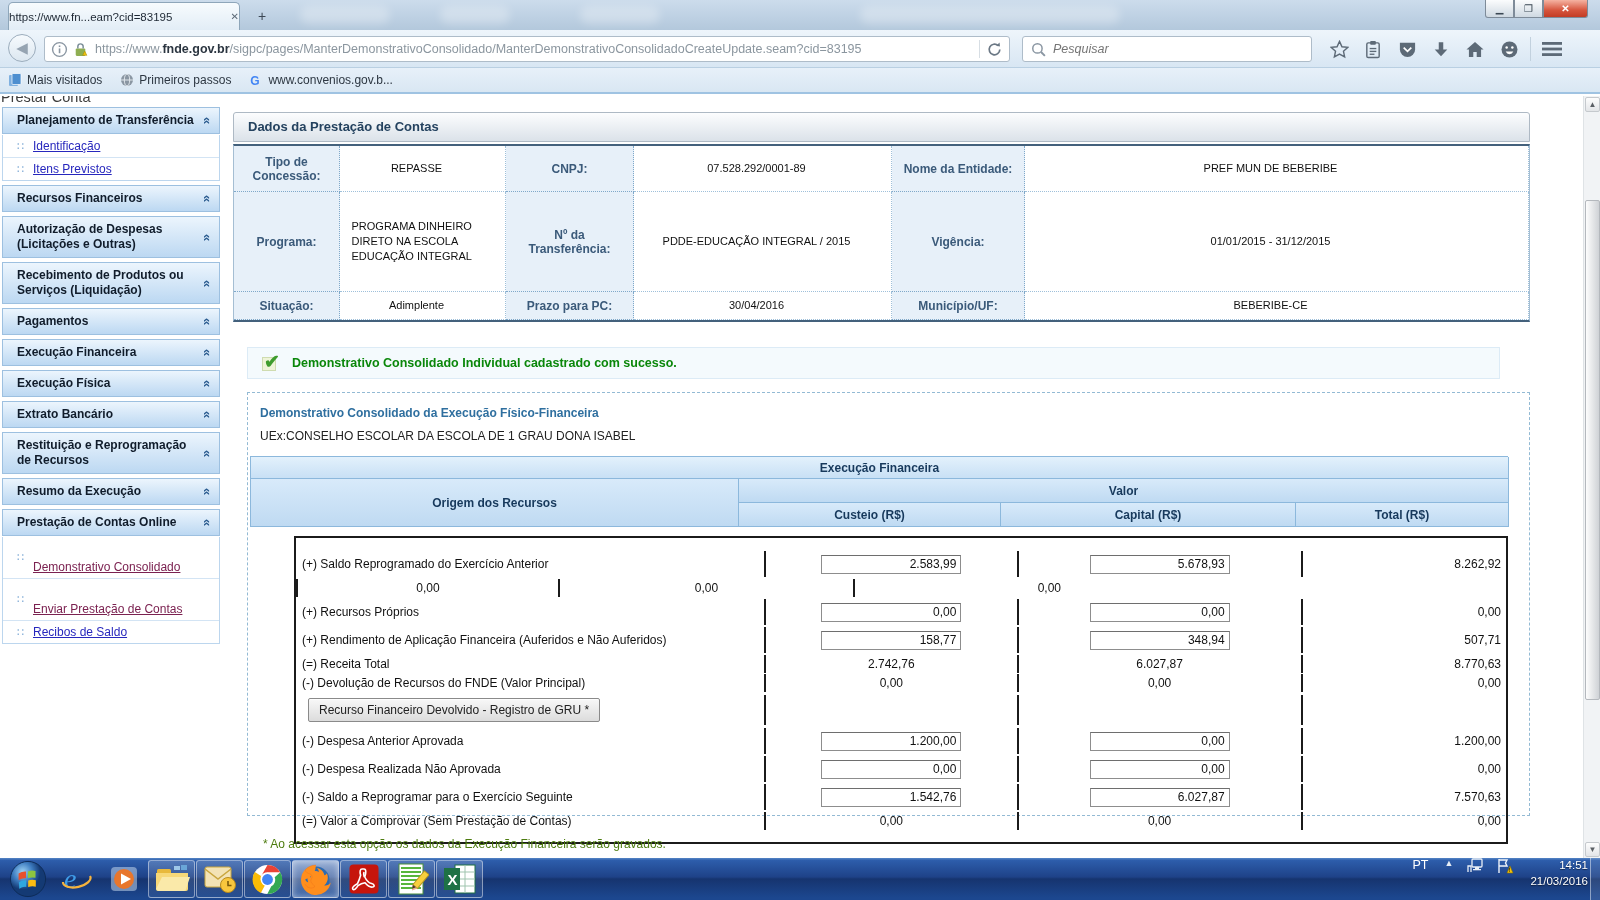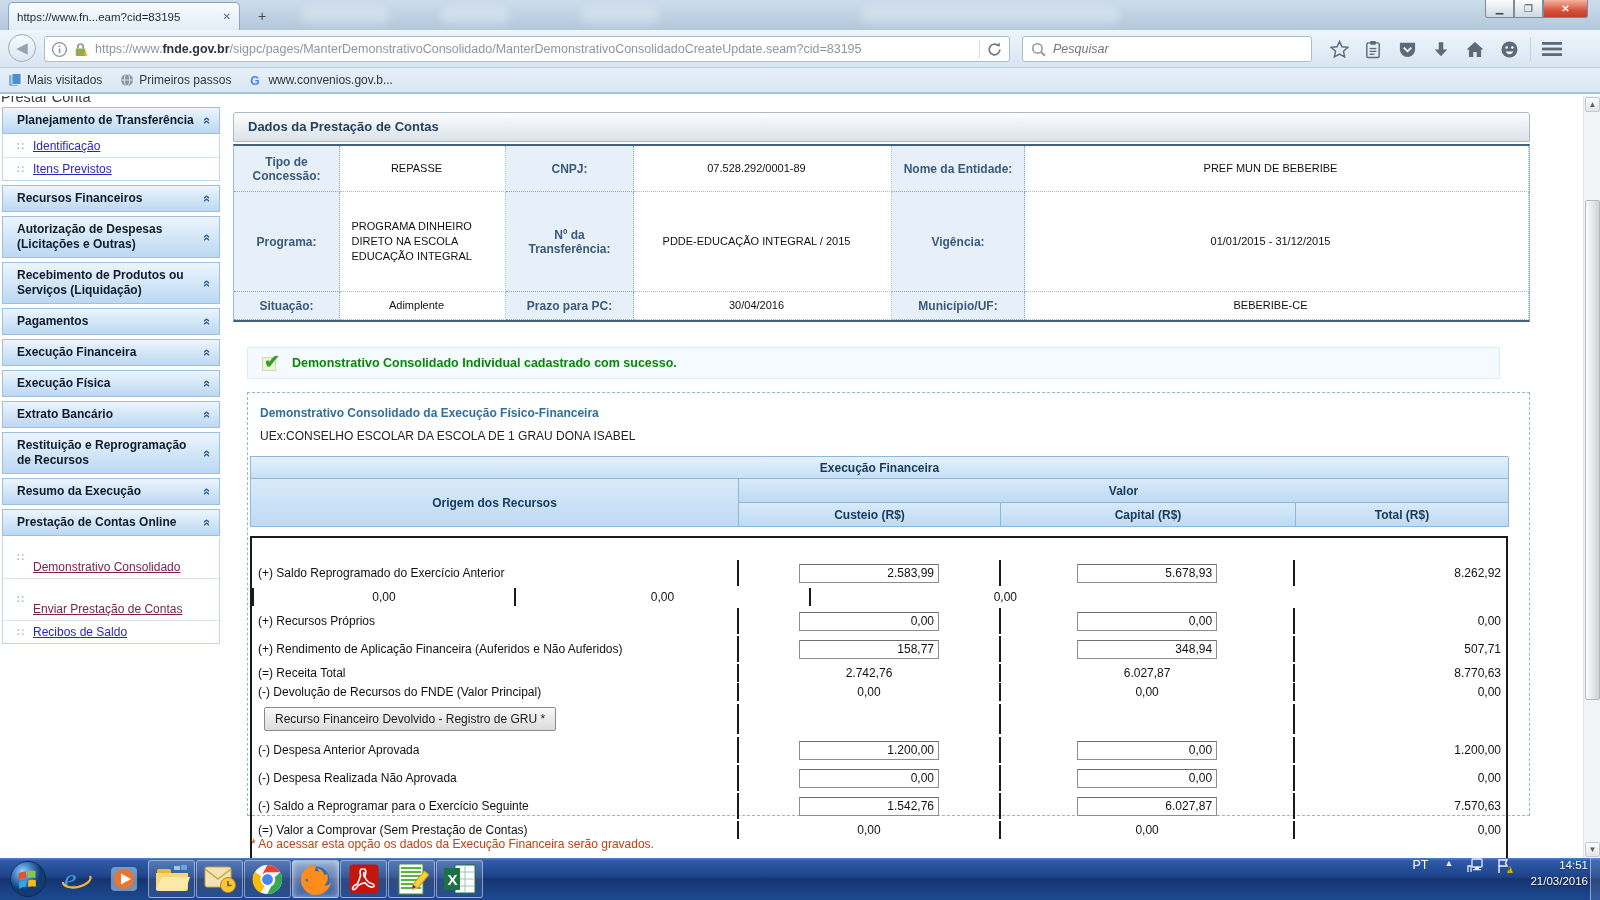--- a/index.html
+++ b/index.html
@@ -4,21 +4,21 @@
 <style>
   * { box-sizing: border-box; margin: 0; padding: 0; }
   html,body { width:1600px; height:900px; overflow:hidden; font-family:"Liberation Sans",sans-serif; background:#fff; }
 
   
   .titlebar { position:absolute; left:0; top:0; width:1600px; height:30px;
     background:linear-gradient(#ccdcec,#b3c8dc); overflow:hidden; }
   .aero-smudge { position:absolute; top:6px; height:18px; border-radius:9px; background:rgba(255,255,255,.28); filter:blur(4px); }
   .tab { position:absolute; left:8px; top:2px; width:232px; height:28px;
     background:linear-gradient(#f7fbfe,#e2edf6); border:1px solid #8ea6ba; border-bottom:none;
-    border-radius:5px 5px 0 0; display:flex; align-items:center; padding:0 8px; }
+    border-radius:5px 5px 0 0; display:flex; align-items:center; padding:0 0; }
   .tab-title { font-size:11.5px; color:#1d2733; white-space:nowrap; overflow:hidden; flex:1; }
   .tab-close { color:#5c6a77; font-size:10px; margin-left:6px; cursor:default; }
   .newtab { position:absolute; left:248px; top:7px; width:28px; height:19px; border-radius:3px;
     color:#3c4document7; color:#3c4755; font-size:14px; text-align:center; line-height:18px; }
   .win-controls { position:absolute; right:12px; top:0; display:flex; }
   .win-btn { width:29px; height:18px; border:1px solid #7e8b99; border-top:none;
     background:linear-gradient(#fbfcfd,#cfd9e2); color:#3b4854; font-size:10px;
     display:flex; align-items:center; justify-content:center; }
   .win-btn.min { border-radius:0 0 0 3px; }
   .win-btn.close { width:45px; border-radius:0 0 3px 0;
@@ -93,38 +93,38 @@
 
   .fin { margin:13px 0 0 2px; width:1258px; }
   .fin-hdr { display:grid; grid-template-columns:488px 262px 295px 213px; grid-template-rows:22px 24px 24px;
     border-left:1px solid #8cb8dc; border-top:1px solid #8cb8dc; }
   .fh { background:linear-gradient(#d8eafa,#bfdaf2); border-right:1px solid #8cb8dc; border-bottom:1px solid #8cb8dc;
     font-size:12px; font-weight:bold; color:#17395c; display:flex; align-items:center; justify-content:center; }
   .fh.top { grid-column:1/5; background:linear-gradient(#e3f1fc,#c8e0f5); }
   .fh.origem { grid-row:2/4; }
   .fh.valor { grid-column:2/5; }
 
-  .fin-body { margin-top:9px; border:2px solid #1b1b1b; padding:20px 0; }
+  .fin-body { margin-top:9px; border:2px solid #1b1b1b; padding:11px 0;margin-left:44px; }
   .frow { display:flex; align-items:center; }
   .frow.h-input { height:26px; margin:2px 0; }
   .frow.h-text { height:18px; margin:1px 0; }
   .frow.h-btn { height:30px; margin:3px 0; }
   .fc-label { width:486px; padding-left:6px; font-size:12px; color:#111; align-self:stretch; display:flex; align-items:center; }
   .fc { align-self:stretch; display:flex; align-items:center; border-left:2px solid #1b1b1b; }
   .fc.custeio { width:262px; justify-content:center; }
   .fc.capital { width:295px; justify-content:center; }
   .fc.total { width:213px; justify-content:flex-end; padding-right:5px; font-size:12px; color:#111; }
   .fc input { width:140px; height:19px; border:1px solid #8d8d8d; border-top-color:#6e6e6e;
     font-size:12px; text-align:right; padding-right:4px; color:#111; font-family:"Liberation Sans",sans-serif; background:#fff; }
   .fc .tval { font-size:12px; color:#111; }
   .gru-btn { margin-left:6px; height:24px; padding:0 10px; font-size:12px; color:#222;
     background:linear-gradient(#f8f8f8,#dcdcdc); border:1px solid #8a8a8a; border-radius:2px;
     font-family:"Liberation Sans",sans-serif; box-shadow:0 1px 0 rgba(255,255,255,.7) inset; }
 
-  .footnote { margin:21px 0 0 18px; font-size:12px; color:#c2410c; }
+  .footnote { margin:21px 0 0 30px; font-size:12px; color:#4d7c0f; }
 
   
   .pg-scroll { position:absolute; right:0; top:0; width:17px; height:762px; background:#f1f3f5; border-left:1px solid #dfe3e6; }
   .pg-btn { position:absolute; left:1px; width:15px; height:15px; background:linear-gradient(#fdfdfd,#e3e5e8);
     border:1px solid #c5c9cd; border-radius:2px; color:#5a5f64; font-size:8px; text-align:center; line-height:14px; }
   .pg-btn.up { top:1px; }
   .pg-btn.down { bottom:1px; }
   .pg-thumb { position:absolute; left:1px; top:104px; width:15px; height:500px;
     background:linear-gradient(90deg,#fdfdfd,#cfd2d6); border:1px solid #b4b8bd; border-radius:2px; }
 

